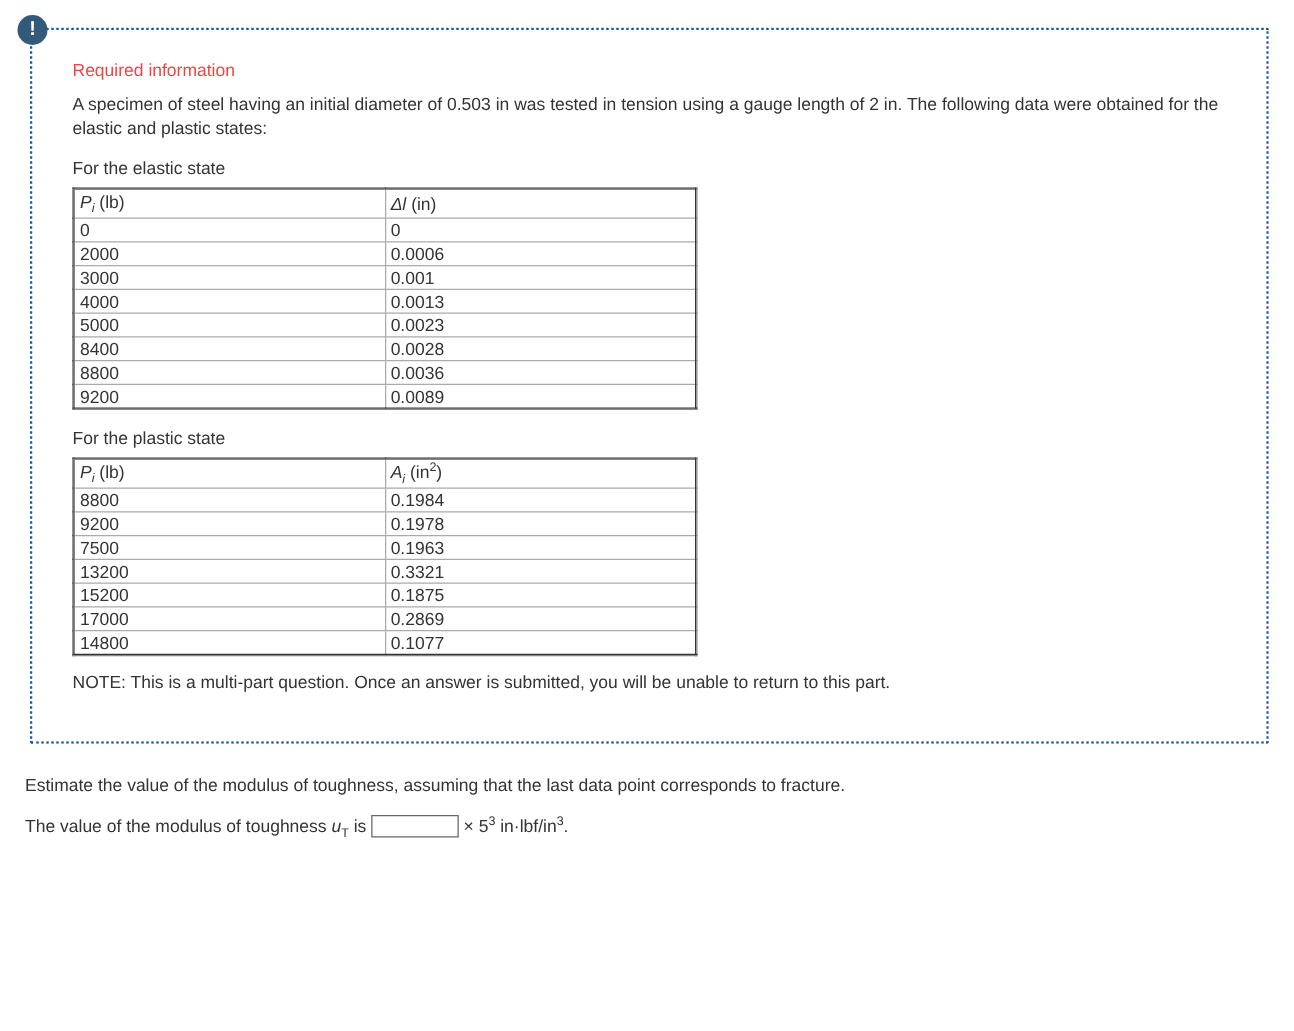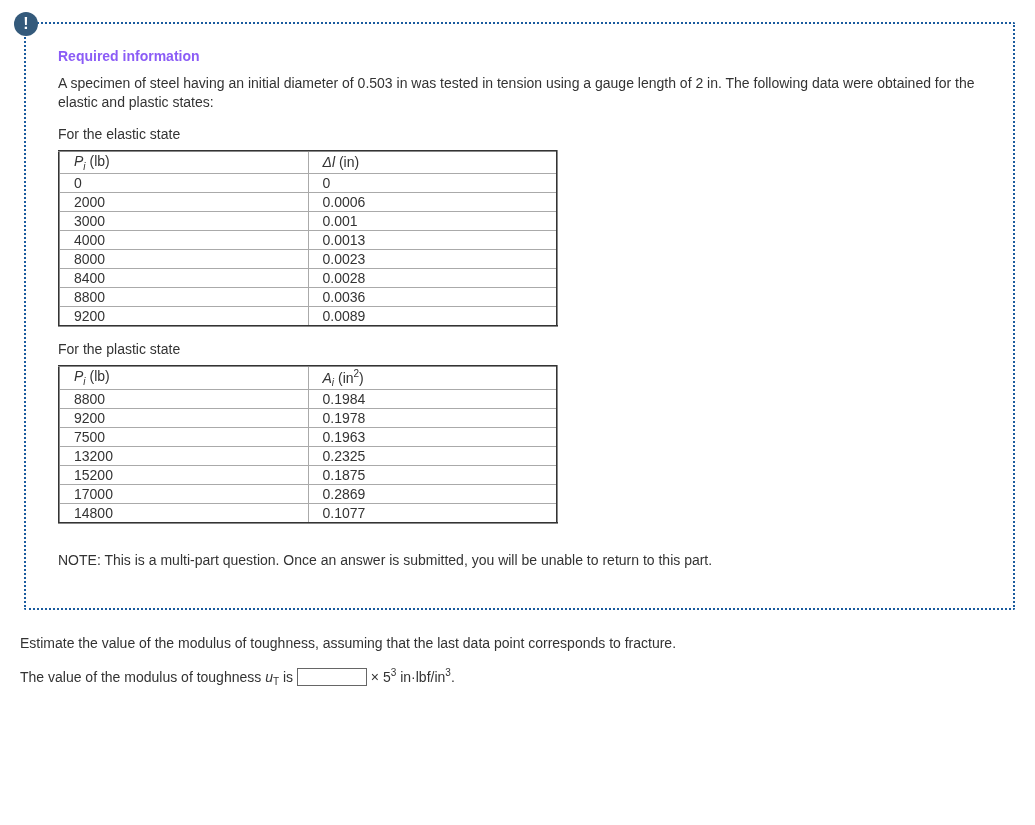--- a/index.html
+++ b/index.html
@@ -32,45 +32,45 @@
     border-radius: 50%;
     background: #345a7b;
     color: #fff;
     display: flex;
     align-items: center;
     justify-content: center;
     font-weight: bold;
     font-size: 16px;
   }
   .req-title {
-    color: #8b5cf6;
-    font-weight: bold;
+    color: #ef4444;
+    font-weight: normal;
     margin-bottom: 10px;
     font-size: 14px;
   }
   .para {
     color: #333;
     margin-bottom: 14px;
     line-height: 1.35;
   }
   table.data {
     border-collapse: collapse;
     width: 500px;
     margin-bottom: 0;
     border: 2px outset #888;
   }
   table.data td {
     border: 1px inset #aaa;
-    padding: 1px 14px;
+    padding: 1px 4px;
     font-size: 14px;
     color: #333;
     width: 50%;
   }
   .sub-label { margin: 14px 0 8px 0; color:#333; }
-  .note { margin-top: 28px; color:#333; }
+  .note { margin-top: 12px; color:#333; }
   .question-area {
     padding: 4px 4px 20px 20px;
     color: #333;
   }
   .answer-line {
     margin-top: 14px;
   }
   .answer-input {
     width: 70px;
     height: 18px;
@@ -109,21 +109,21 @@
           </tr>
       <tr>
             <td>3000</td>
             <td>0.001</td>
           </tr>
       <tr>
             <td>4000</td>
             <td>0.0013</td>
           </tr>
       <tr>
-            <td>8000</td>
+            <td>5000</td>
             <td>0.0023</td>
           </tr>
       <tr>
             <td>8400</td>
             <td>0.0028</td>
           </tr>
       <tr>
             <td>8800</td>
             <td>0.0036</td>
           </tr>
@@ -149,21 +149,21 @@
       <tr>
             <td>9200</td>
             <td>0.1978</td>
           </tr>
       <tr>
             <td>7500</td>
             <td>0.1963</td>
           </tr>
       <tr>
             <td>13200</td>
-            <td>0.2325</td>
+            <td>0.3321</td>
           </tr>
       <tr>
             <td>15200</td>
             <td>0.1875</td>
           </tr>
       <tr>
             <td>17000</td>
             <td>0.2869</td>
           </tr>
       <tr>

